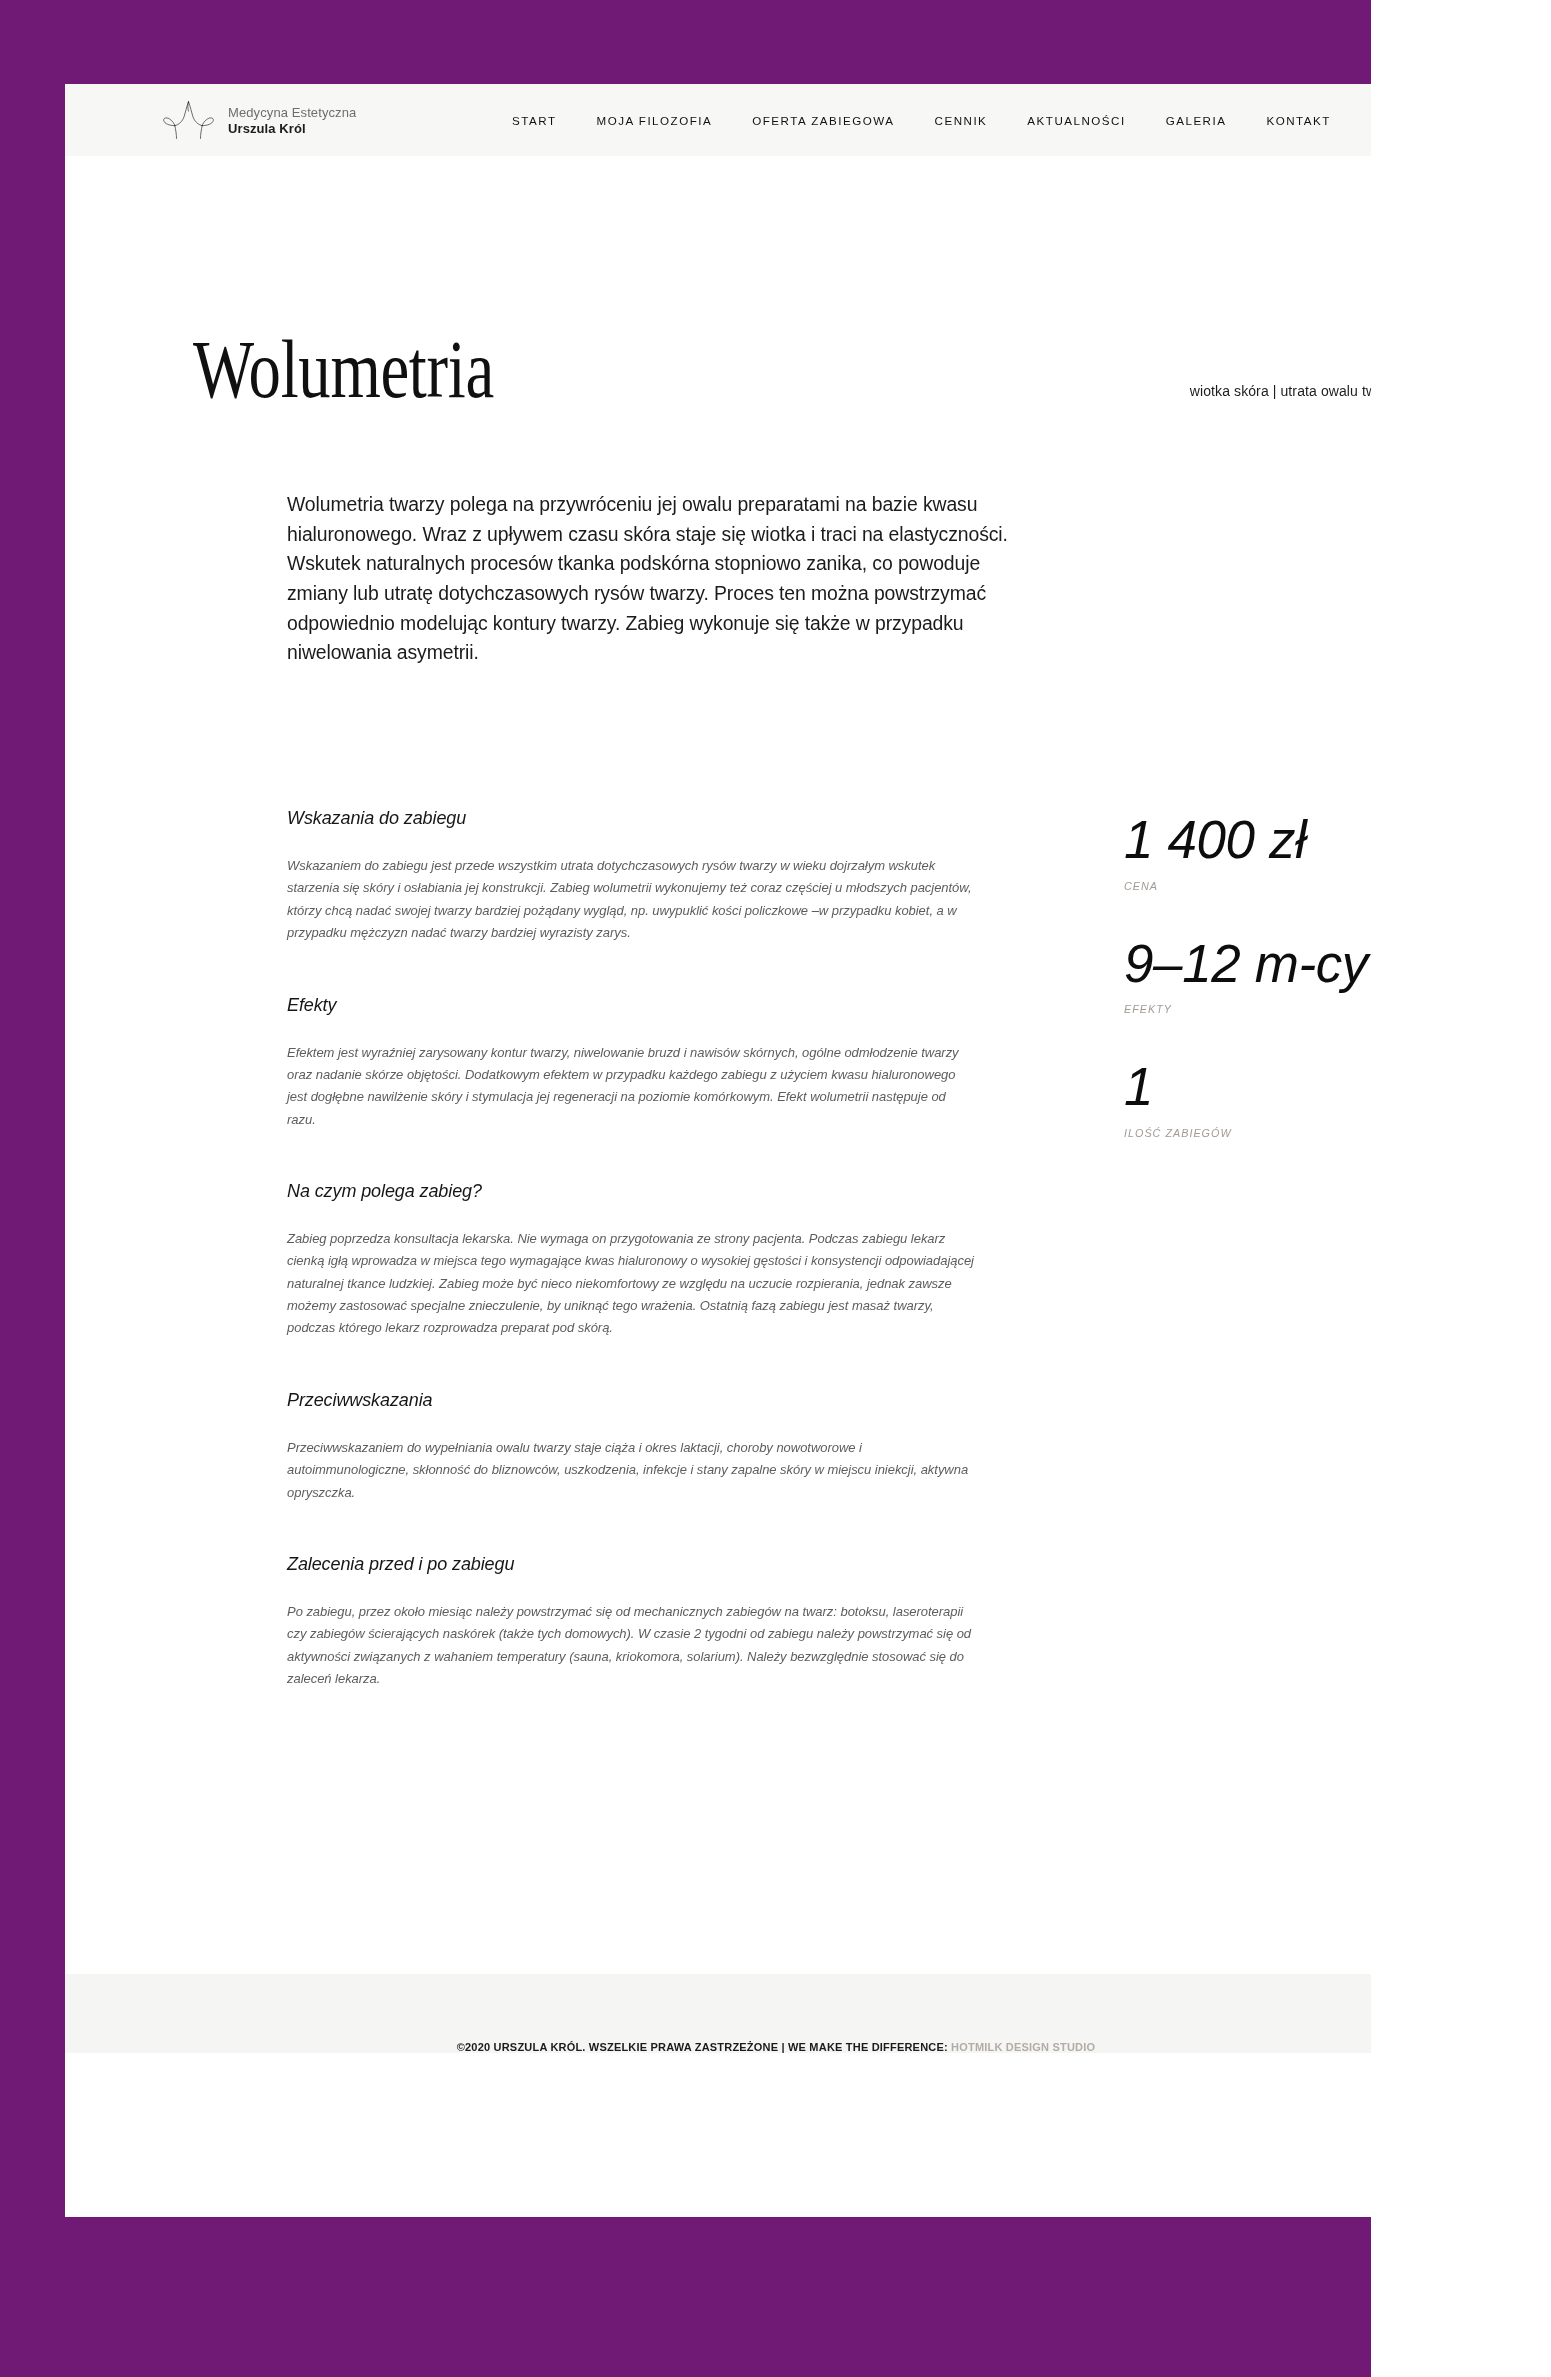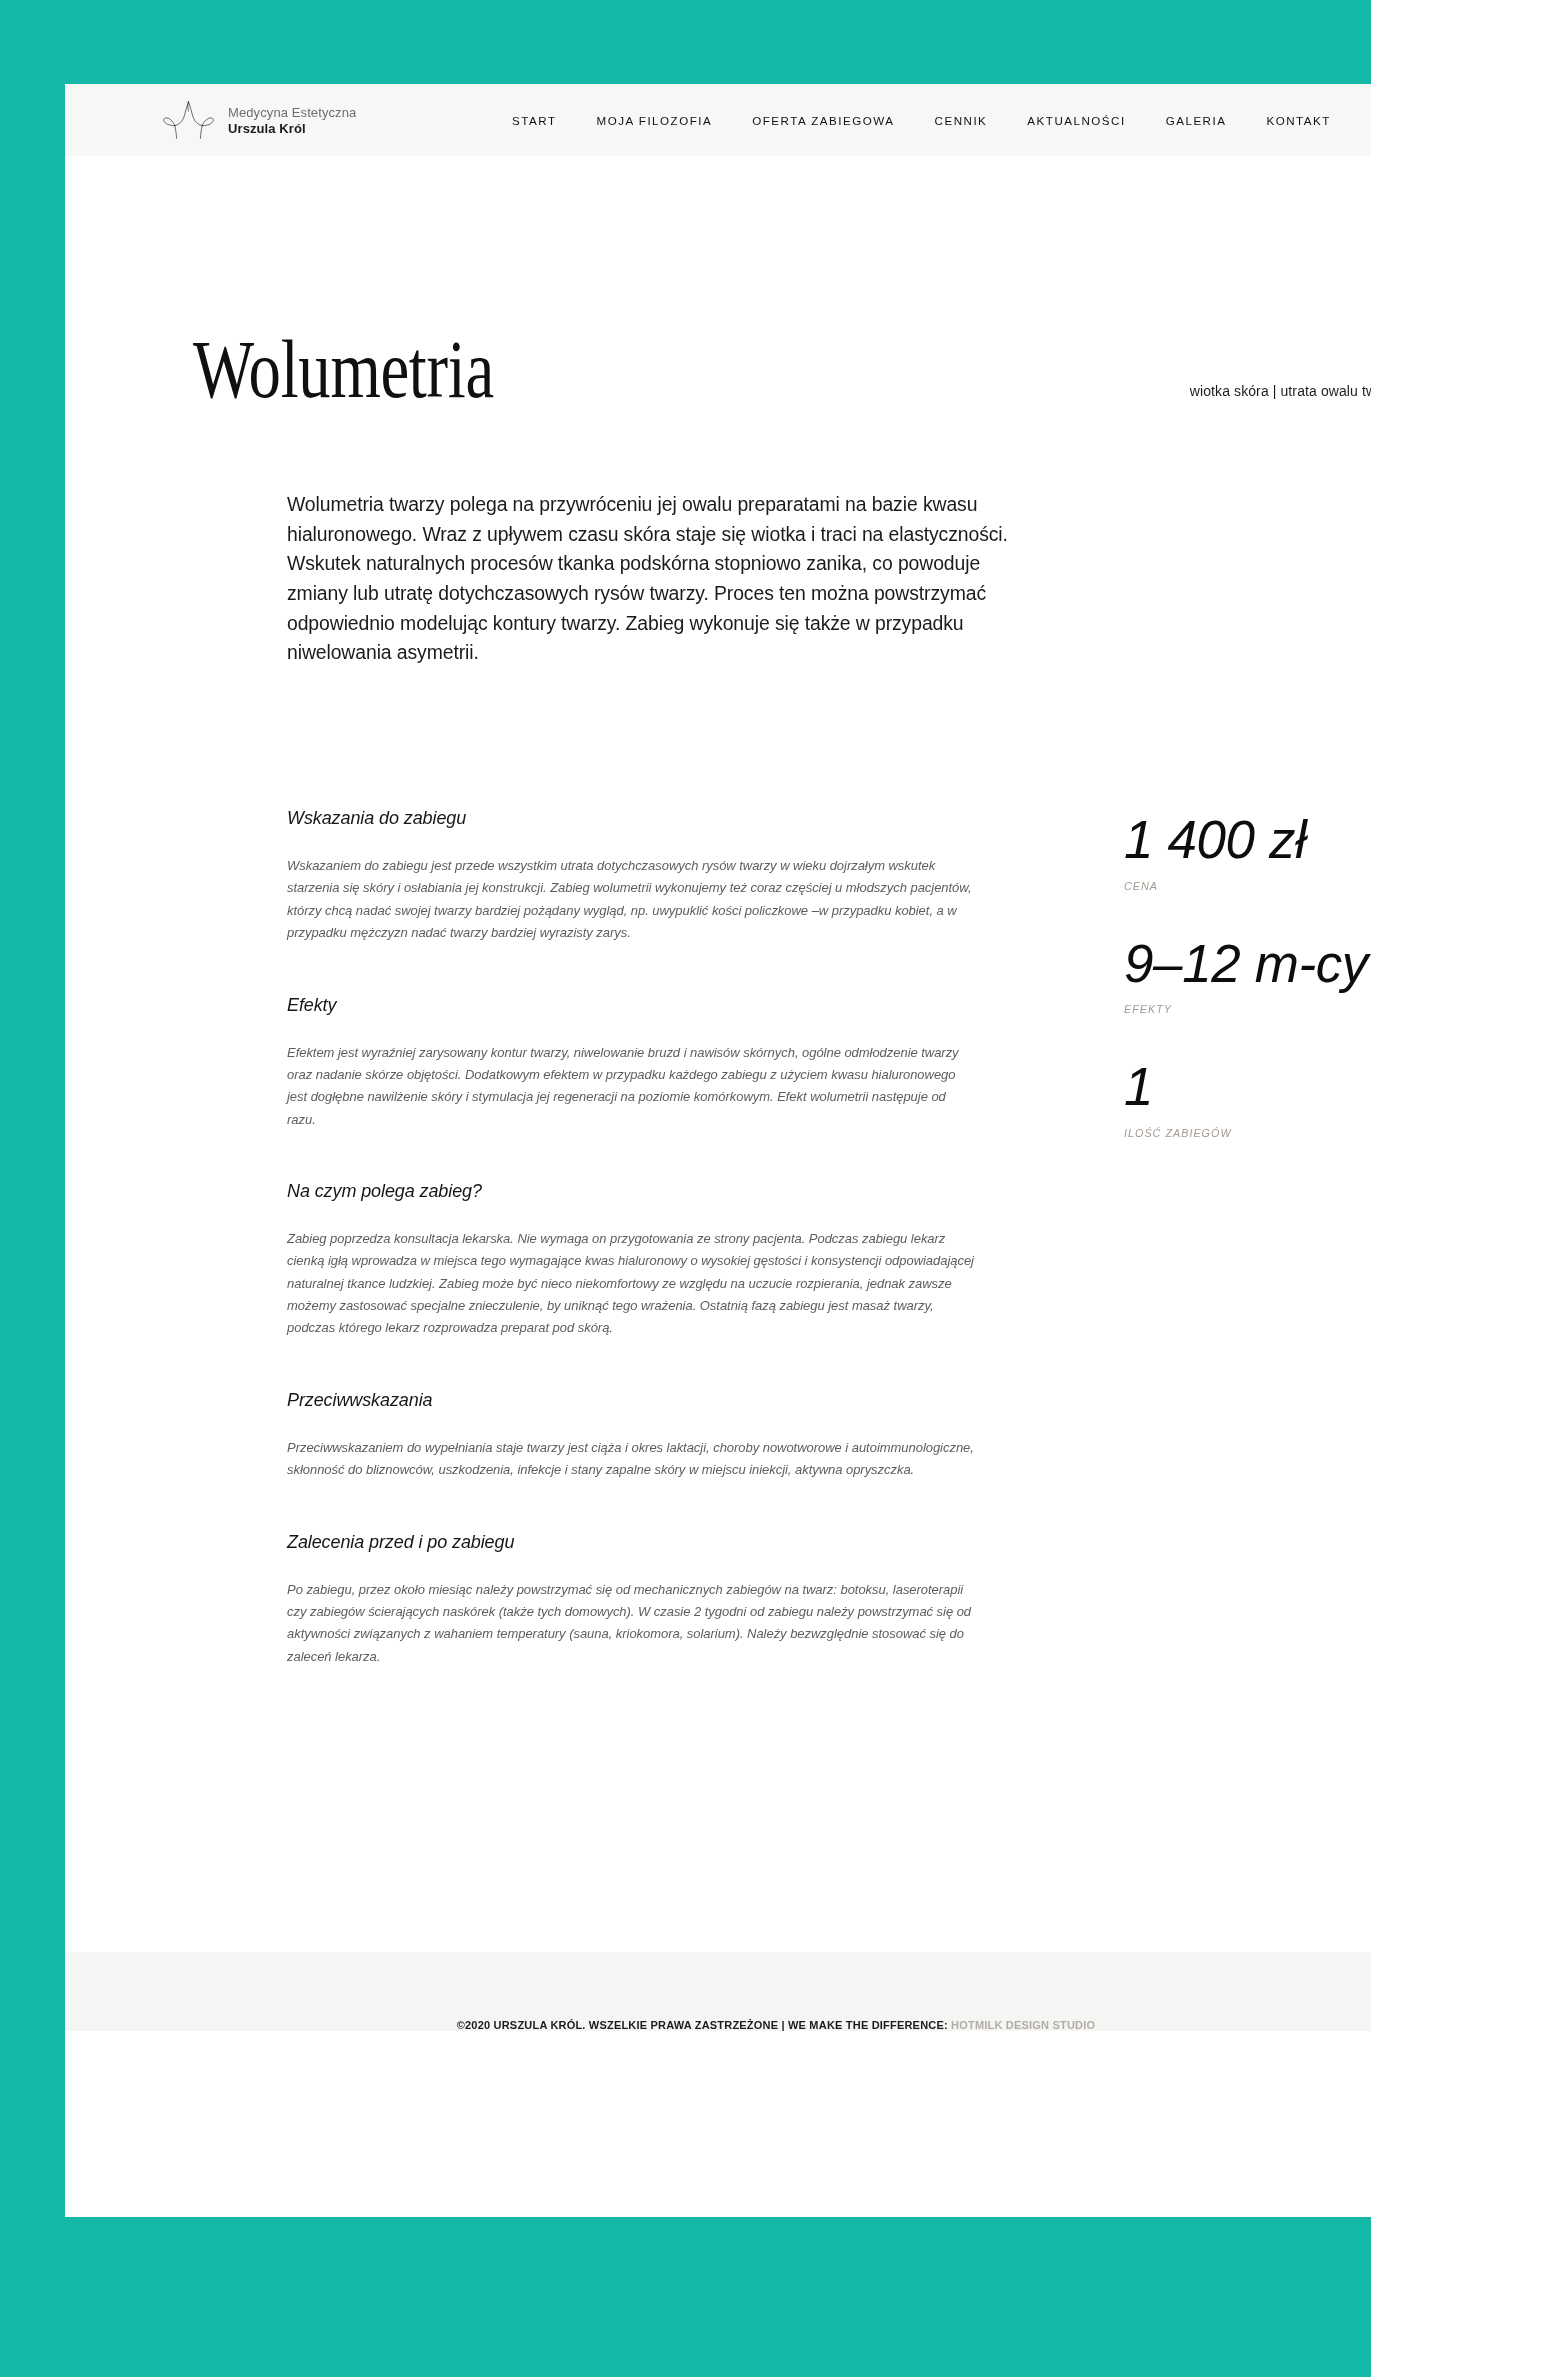--- a/index.html
+++ b/index.html
@@ -11,21 +11,21 @@
     background: #ffffff;
     font-family: "Liberation Sans", sans-serif;
     -webkit-font-smoothing: antialiased;
   }
 
   
   .page {
     position: relative;
     width: 1371px;
     height: 2377px;
-    background: #14b8a6;
+    background: #701a75;
     overflow: hidden;
   }
 
   
   .site {
     position: absolute;
     left: 65px;
     top: 84px;
     width: 1422px;
     min-height: 2133px;
@@ -284,21 +284,21 @@
           <p class="section-body">Efektem jest wyraźniej zarysowany kontur twarzy, niwelowanie bruzd i nawisów skórnych, ogólne odmłodzenie twarzy oraz nadanie skórze objętości. Dodatkowym efektem w przypadku każdego zabiegu z użyciem kwasu hialuronowego jest dogłębne nawilżenie skóry i stymulacja jej regeneracji na poziomie komórkowym. Efekt wolumetrii następuje od razu.</p>
         </div>
 
         <div class="section">
           <h2 class="section-title">Na czym polega zabieg?</h2>
           <p class="section-body">Zabieg poprzedza konsultacja lekarska. Nie wymaga on przygotowania ze strony pacjenta. Podczas zabiegu lekarz cienką igłą wprowadza w miejsca tego wymagające kwas hialuronowy o wysokiej gęstości i konsystencji odpowiadającej naturalnej tkance ludzkiej. Zabieg może być nieco niekomfortowy ze względu na uczucie rozpierania, jednak zawsze możemy zastosować specjalne znieczulenie, by uniknąć tego wrażenia. Ostatnią fazą zabiegu jest masaż twarzy, podczas którego lekarz rozprowadza preparat pod skórą.</p>
         </div>
 
         <div class="section">
           <h2 class="section-title">Przeciwwskazania</h2>
-          <p class="section-body">Przeciwwskazaniem do wypełniania staje twarzy jest ciąża i okres laktacji, choroby nowotworowe i autoimmunologiczne, skłonność do bliznowców, uszkodzenia, infekcje i stany zapalne skóry w miejscu iniekcji, aktywna opryszczka.</p>
+          <p class="section-body">Przeciwwskazaniem do wypełniania owalu twarzy staje ciąża i okres laktacji, choroby nowotworowe i autoimmunologiczne, skłonność do bliznowców, uszkodzenia, infekcje i stany zapalne skóry w miejscu iniekcji, aktywna opryszczka.</p>
         </div>
 
         <div class="section">
           <h2 class="section-title">Zalecenia przed i po zabiegu</h2>
           <p class="section-body">Po zabiegu, przez około miesiąc należy powstrzymać się od mechanicznych zabiegów na twarz: botoksu, laseroterapii czy zabiegów ścierających naskórek (także tych domowych). W czasie 2 tygodni od zabiegu należy powstrzymać się od aktywności związanych z wahaniem temperatury (sauna, kriokomora, solarium). Należy bezwzględnie stosować się do zaleceń lekarza.</p>
         </div>
 
       </div>
 
       <div class="col-right">

